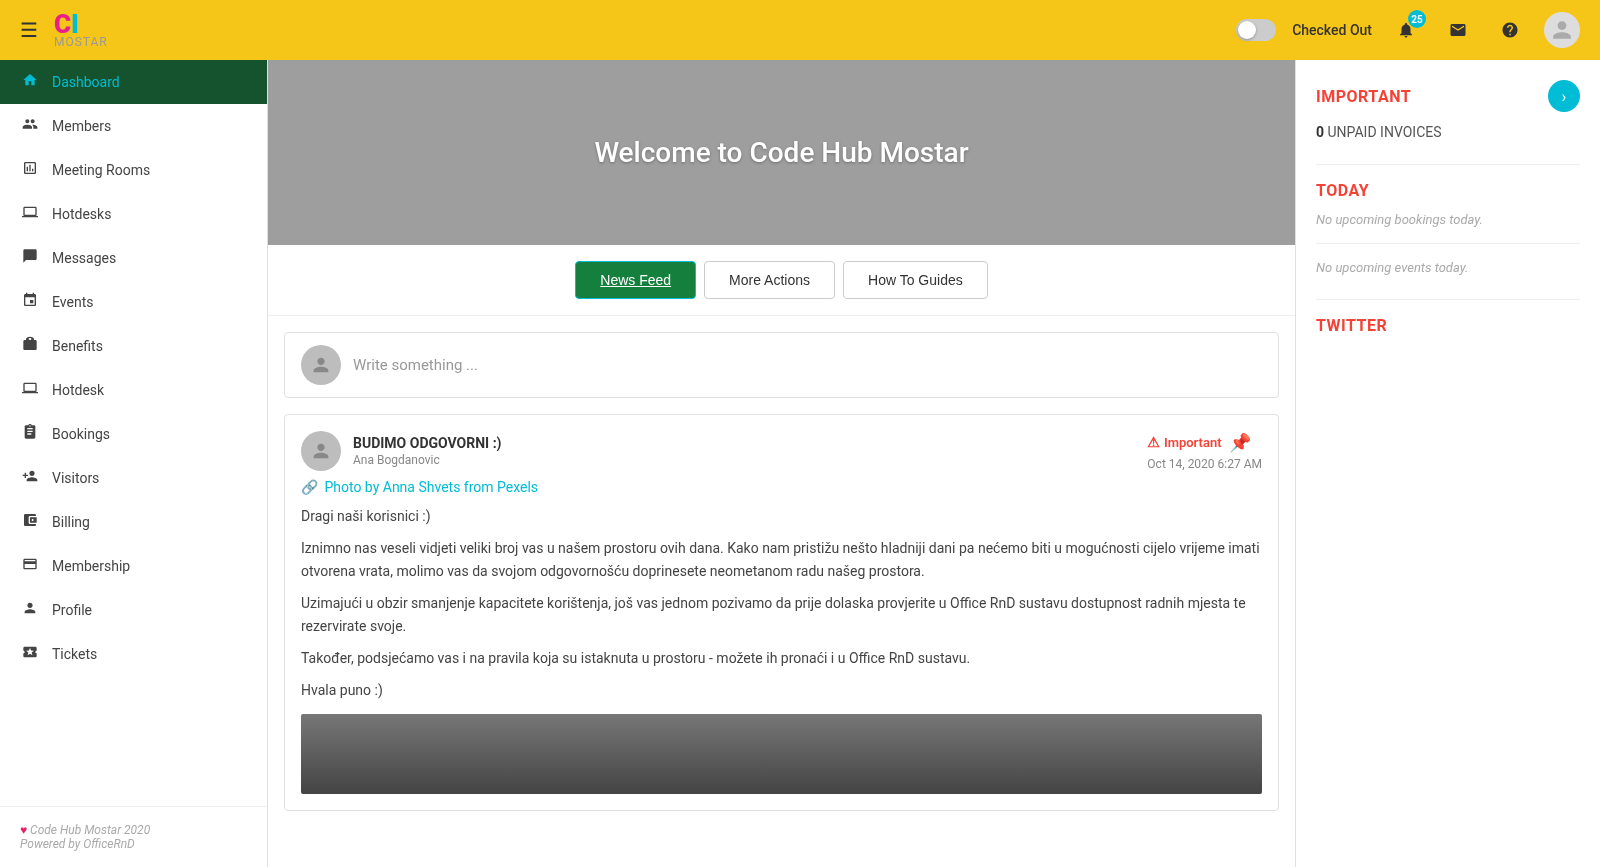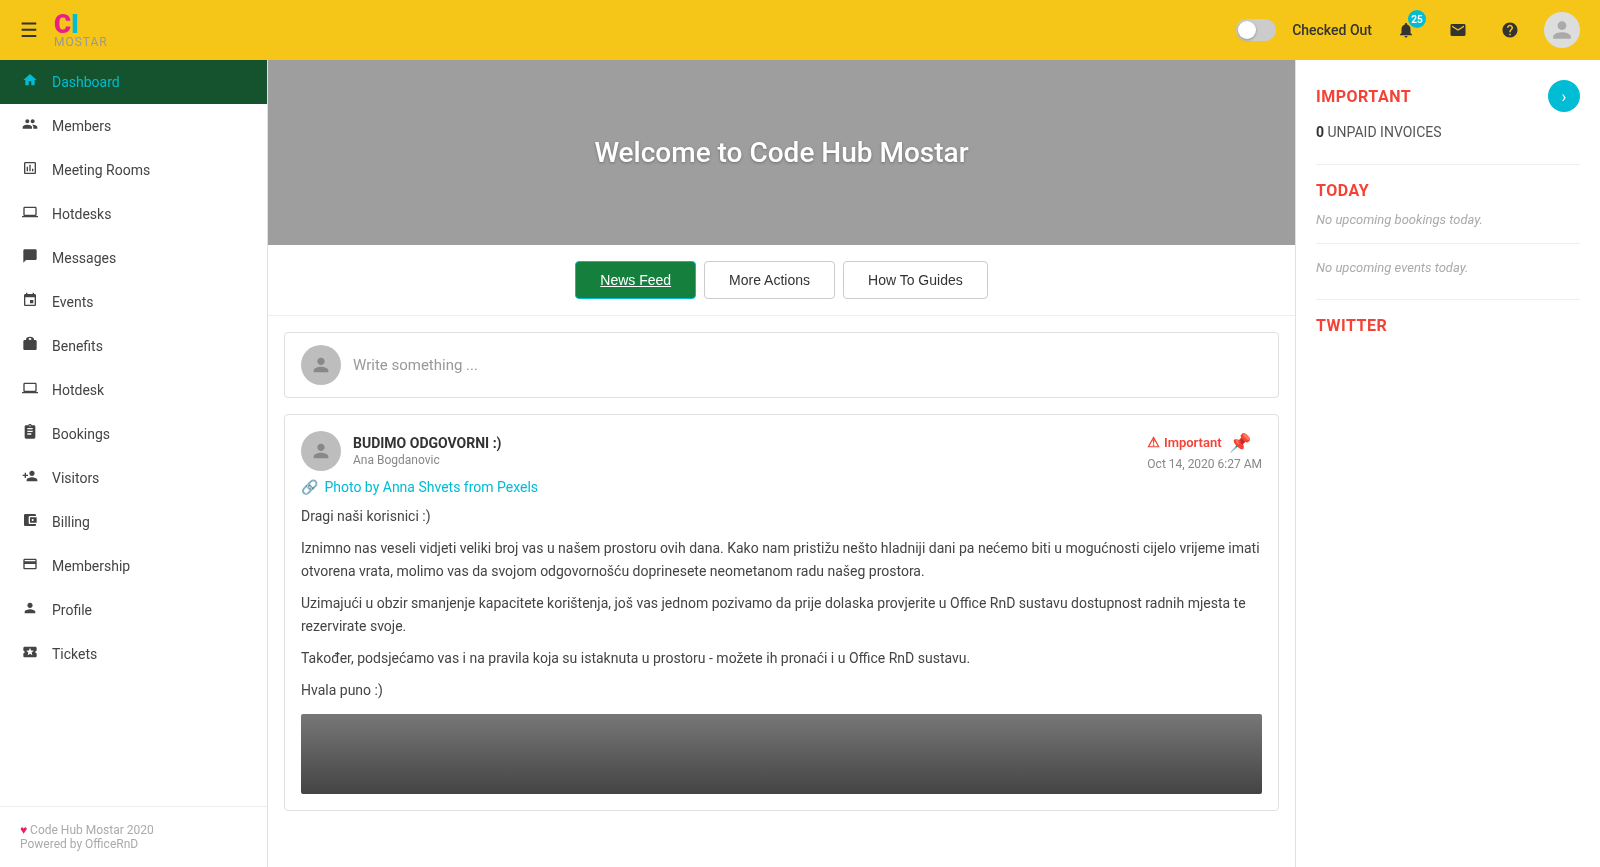--- a/index.html
+++ b/index.html
@@ -125,20 +125,21 @@
       transition: background 0.15s;
     }
     .sidebar-item.active { color: #00bcd4; background: #14532d; }
     .sidebar-item-icon { font-size: 16px; width: 20px; text-align: center; }
     .sidebar-footer {
       padding: 16px 20px;
       font-size: 12px;
       color: #aaa;
       border-top: 1px solid #eee;
       margin-top: auto;
+      font-style: italic;
     }
     .sidebar-footer .heart { color: #e91e63; }
 
     
     .content-area {
       flex: 1;
       overflow-y: auto;
       background: white;
     }
 

